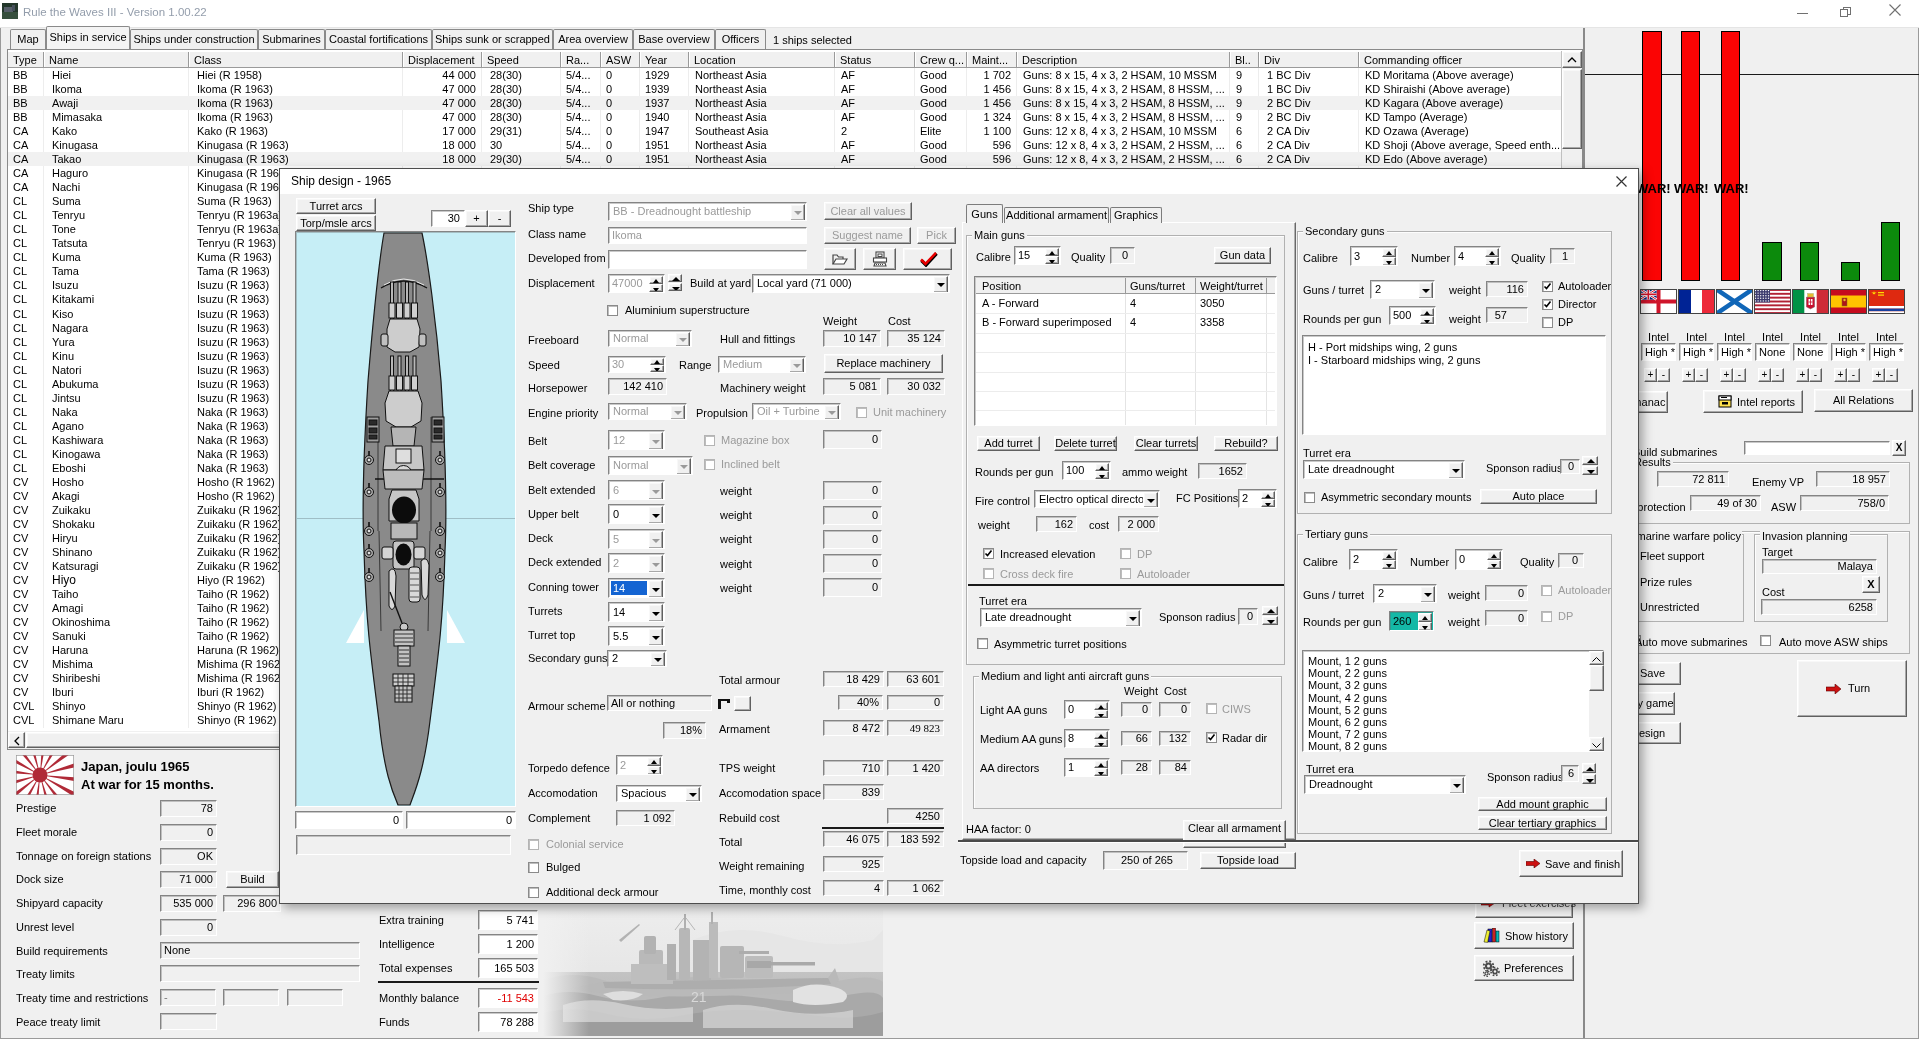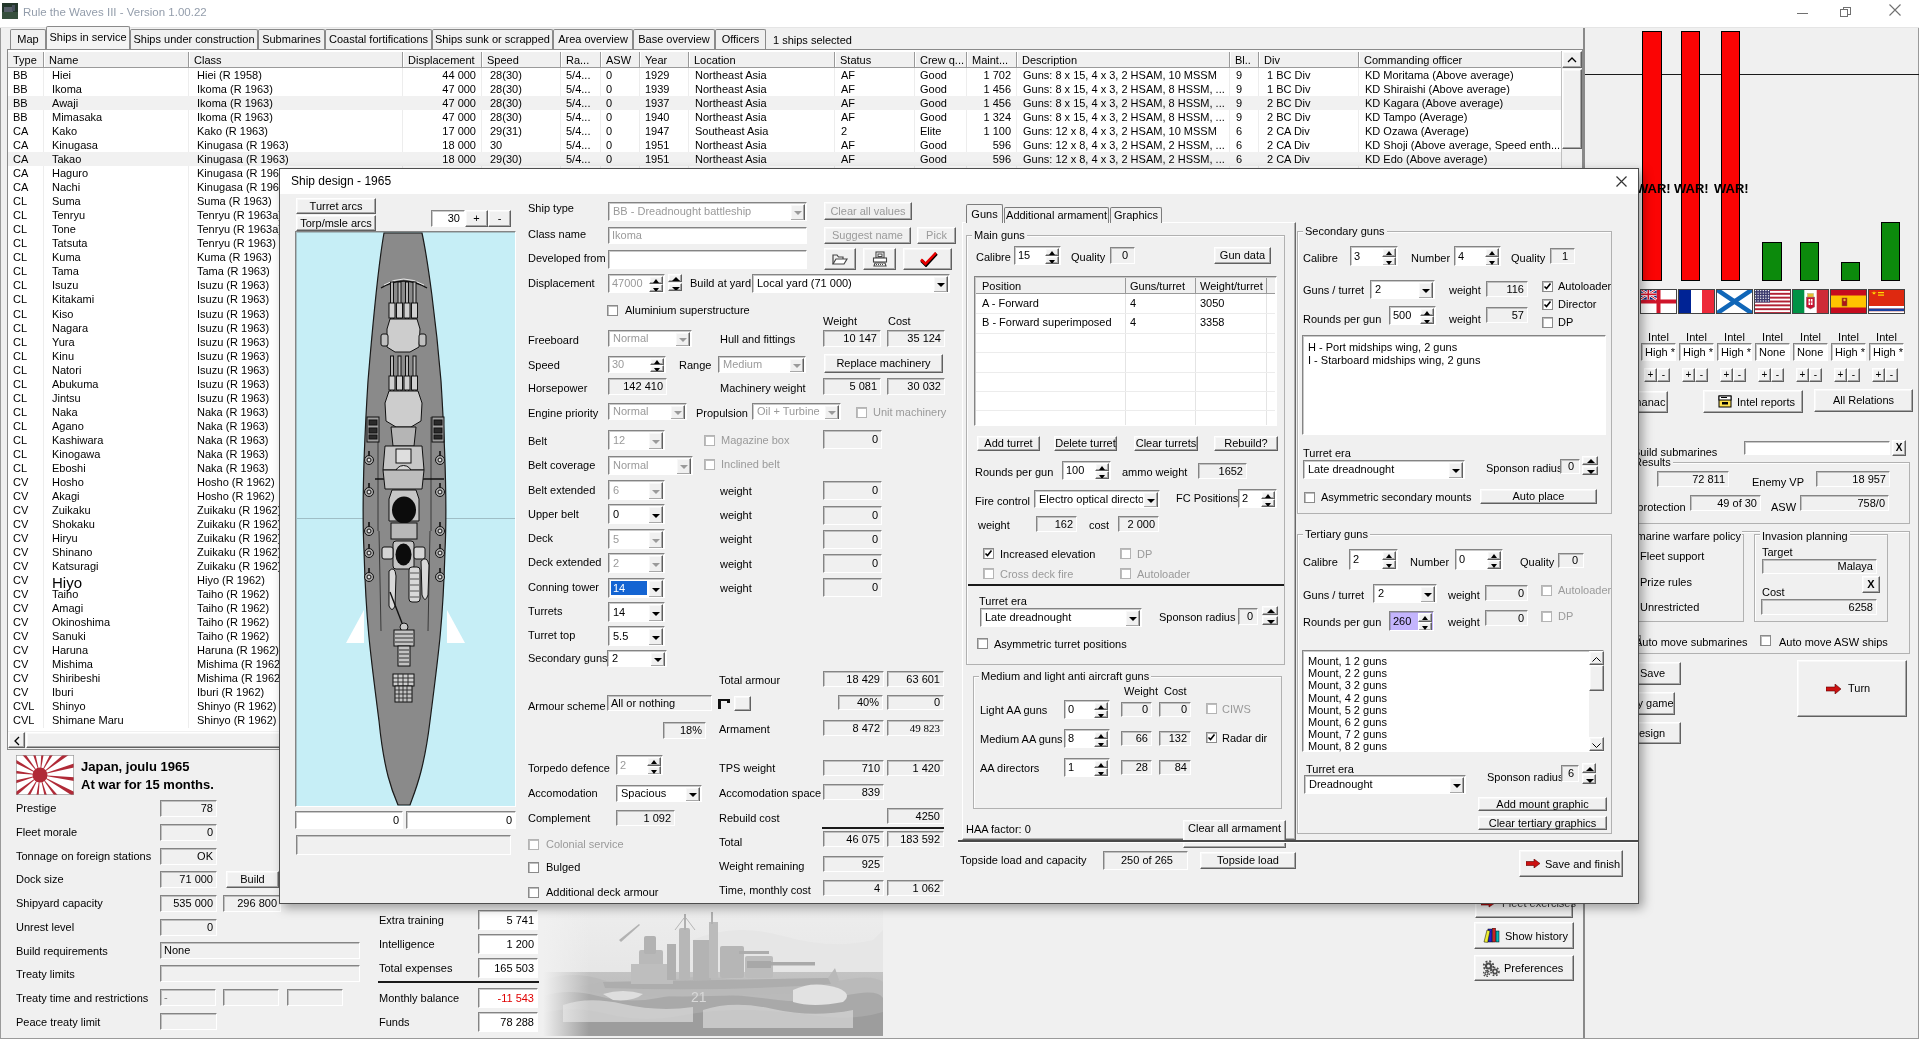--- a/index.html
+++ b/index.html
@@ -293,21 +293,21 @@
 <div class="t" style="left:13px;top:531.99px;font-size:11px;color:#000;">CV</div>
 <div class="t" style="left:52px;top:531.99px;font-size:11px;color:#000;">Hiryu</div>
 <div class="t" style="left:197px;top:531.99px;font-size:11px;color:#000;">Zuikaku (R 1962)</div>
 <div class="t" style="left:13px;top:546.02px;font-size:11px;color:#000;">CV</div>
 <div class="t" style="left:52px;top:546.02px;font-size:11px;color:#000;">Shinano</div>
 <div class="t" style="left:197px;top:546.02px;font-size:11px;color:#000;">Zuikaku (R 1962)</div>
 <div class="t" style="left:13px;top:560.05px;font-size:11px;color:#000;">CV</div>
 <div class="t" style="left:52px;top:560.05px;font-size:11px;color:#000;">Katsuragi</div>
 <div class="t" style="left:197px;top:560.05px;font-size:11px;color:#000;">Zuikaku (R 1962)</div>
 <div class="t" style="left:13px;top:574.0799999999999px;font-size:11px;color:#000;">CV</div>
-<div class="t" style="left:52px;top:574.0799999999999px;font-size:15px;color:#000;">Hiyo</div>
+<div class="t" style="left:52px;top:574.0799999999999px;font-size:12px;color:#000;">Hiyo</div>
 <div class="t" style="left:197px;top:574.0799999999999px;font-size:11px;color:#000;">Hiyo (R 1962)</div>
 <div class="t" style="left:13px;top:588.11px;font-size:11px;color:#000;">CV</div>
 <div class="t" style="left:52px;top:588.11px;font-size:11px;color:#000;text-align:right;">Taiho</div>
 <div class="t" style="left:197px;top:588.11px;font-size:11px;color:#000;">Taiho (R 1962)</div>
 <div class="t" style="left:13px;top:602.14px;font-size:11px;color:#000;">CV</div>
 <div class="t" style="left:52px;top:602.14px;font-size:11px;color:#000;">Amagi</div>
 <div class="t" style="left:197px;top:602.14px;font-size:11px;color:#000;">Taiho (R 1962)</div>
 <div class="t" style="left:13px;top:616.17px;font-size:11px;color:#000;">CV</div>
 <div class="t" style="left:52px;top:616.17px;font-size:11px;color:#000;">Okinoshima</div>
 <div class="t" style="left:197px;top:616.17px;font-size:11px;color:#000;">Taiho (R 1962)</div>
@@ -1262,21 +1262,21 @@
 <div class="sk" style="left:1389px;top:306px;width:47px;height:19px;background:#fff">
       <div style="position:absolute;left:3px;top:1px;right:16px;bottom:1px;font-size:11px;line-height:15px;color:#000;overflow:hidden">500</div>
       <div class="bt" style="right:1px;top:1px;width:14px;height:8px">
         <div style="position:absolute;left:3px;top:2px;width:0;height:0;border:3.5px solid transparent;border-bottom:4px solid #000;border-top:none"></div>
       </div>
       <div class="bt" style="right:1px;top:9px;width:14px;height:8px">
         <div style="position:absolute;left:3px;top:3px;width:0;height:0;border:3.5px solid transparent;border-top:4px solid #000;border-bottom:none"></div>
       </div>
     </div>
 <div class="t" style="left:1449px;top:313px;font-size:11px;color:#000;z-index:11;">weight</div>
-<div class="sk" style="left:1486px;top:307px;width:42px;height:16px;background:#f0f0f0;text-align:right;padding-right:3px;color:#000;font-size:11px;line-height:14px;z-index:11;">57</div>
+<div class="sk" style="left:1486px;top:307px;width:42px;height:16px;background:#f0f0f0;text-align:right;padding-right:20px;color:#000;font-size:11px;line-height:14px;z-index:11;">57</div>
 <div style="position:absolute;left:1542px;top:317px;width:11px;height:11px;background:#fff;border:1px solid #8a8a8a;box-shadow:inset 1px 1px 0 rgba(90,90,90,.4)"></div>
 <div class="t" style="left:1558px;top:316px;font-size:11px;color:#000;z-index:11;">DP</div>
 <div class="sk" style="left:1302px;top:335px;width:304px;height:100px;background:#fff;text-align:right;padding-right:3px;color:#000;font-size:11px;line-height:98px;z-index:11;"></div>
 <div class="t" style="left:1308px;top:341px;font-size:11px;color:#000;z-index:11;">H - Port midships wing, 2 guns</div>
 <div class="t" style="left:1308px;top:354px;font-size:11px;color:#000;z-index:11;">I - Starboard midships wing, 2 guns</div>
 <div class="t" style="left:1303px;top:447px;font-size:11px;color:#000;z-index:11;">Turret era</div>
 <div class="sk" style="left:1303px;top:460px;width:162px;height:19px;background:#fff">
       <div style="position:absolute;left:2px;top:1px;right:16px;bottom:1px;font-size:11px;line-height:15px;padding-left:2px;color:#000;overflow:hidden;white-space:nowrap">Late dreadnought</div>
       <div class="bt" style="right:1px;top:1px;width:15px;height:17px;">
         <div style="position:absolute;left:3px;top:6px;width:0;height:0;border:4px solid transparent;border-top:4px solid #000;border-bottom:none"></div>
@@ -1324,21 +1324,21 @@
       <div style="position:absolute;left:2px;top:1px;right:16px;bottom:1px;font-size:11px;line-height:15px;padding-left:2px;color:#000;overflow:hidden;white-space:nowrap">2</div>
       <div class="bt" style="right:1px;top:1px;width:15px;height:17px;">
         <div style="position:absolute;left:3px;top:6px;width:0;height:0;border:4px solid transparent;border-top:4px solid #000;border-bottom:none"></div>
       </div>
     </div>
 <div class="t" style="left:1448px;top:589px;font-size:11px;color:#000;z-index:11;">weight</div>
 <div class="sk" style="left:1485px;top:585px;width:43px;height:16px;background:#f0f0f0;text-align:right;padding-right:3px;color:#000;font-size:11px;line-height:14px;z-index:11;">0</div>
 <div style="position:absolute;left:1541px;top:585px;width:11px;height:11px;background:#fff;border:1px solid #b4b4b4;box-shadow:inset 1px 1px 0 rgba(90,90,90,.4)"></div>
 <div class="t" style="left:1558px;top:584px;font-size:11px;color:#9a9a9a;z-index:11;">Autoloader</div>
 <div class="t" style="left:1303px;top:616px;font-size:11px;color:#000;z-index:11;">Rounds per gun</div>
-<div class="sk" style="left:1389px;top:611px;width:45px;height:20px;background:#c4b5fd">
+<div class="sk" style="left:1389px;top:611px;width:45px;height:20px;background:#14b8a6">
       <div style="position:absolute;left:3px;top:1px;right:16px;bottom:1px;font-size:11px;line-height:16px;color:#000;overflow:hidden">260</div>
       <div class="bt" style="right:1px;top:1px;width:14px;height:9px">
         <div style="position:absolute;left:3px;top:2px;width:0;height:0;border:3.5px solid transparent;border-bottom:4px solid #000;border-top:none"></div>
       </div>
       <div class="bt" style="right:1px;top:10px;width:14px;height:9px">
         <div style="position:absolute;left:3px;top:3px;width:0;height:0;border:3.5px solid transparent;border-top:4px solid #000;border-bottom:none"></div>
       </div>
     </div>
 <div class="t" style="left:1448px;top:616px;font-size:11px;color:#000;z-index:11;">weight</div>
 <div class="sk" style="left:1485px;top:610px;width:43px;height:16px;background:#f0f0f0;text-align:right;padding-right:3px;color:#000;font-size:11px;line-height:14px;z-index:11;">0</div>

